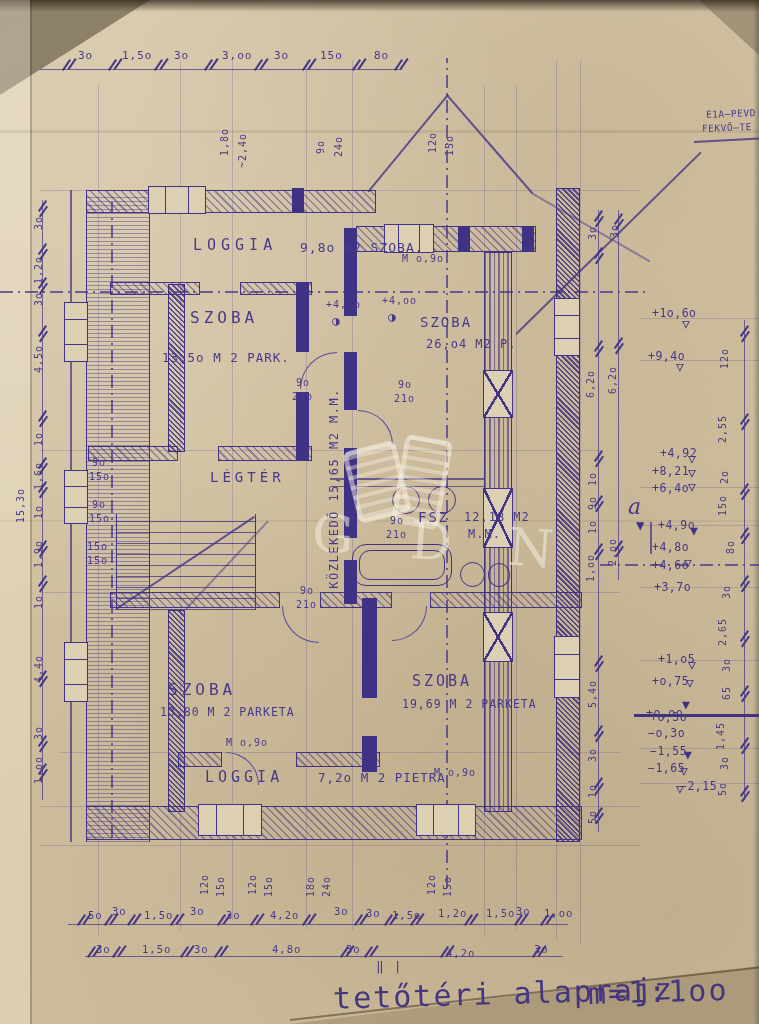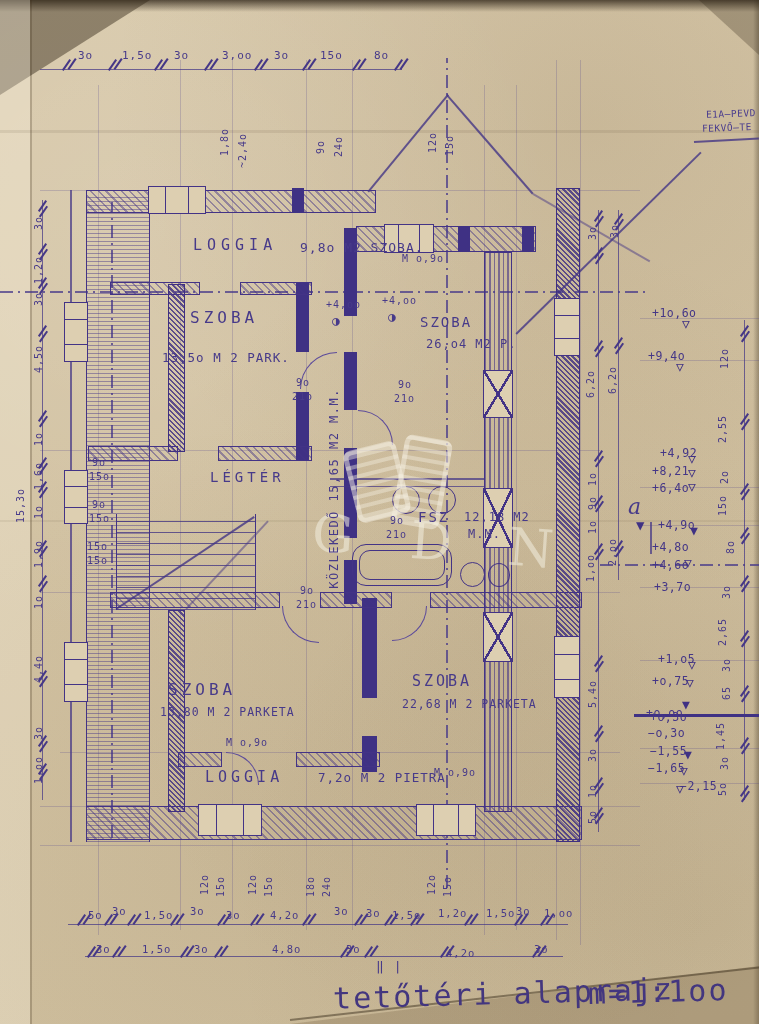--- a/index.html
+++ b/index.html
@@ -250,21 +250,21 @@
 <span class="lbl" style="left:420px;top:315px;font-size:14px;letter-spacing:2px;">SZOBA</span>
 <span class="lbl" style="left:426px;top:338px;font-size:12px;">26,o4 M2 P.</span>
 <span class="lbl vt" style="left:328px;top:388px;font-size:12px;letter-spacing:1.5px;">KÖZLEKEDŐ  15,65 M2 M.M.</span>
 <span class="lbl" style="left:210px;top:470px;font-size:14px;letter-spacing:4px;">LÉGTÉR</span>
 <span class="lbl" style="left:418px;top:510px;font-size:14px;letter-spacing:2px;">FSZ</span>
 <span class="lbl" style="left:464px;top:511px;font-size:12px;">12,18 M2</span>
 <span class="lbl" style="left:468px;top:528px;font-size:12px;">M.M.</span>
 <span class="lbl" style="left:168px;top:682px;font-size:16px;letter-spacing:4px;">SZOBA</span>
 <span class="lbl" style="left:160px;top:707px;font-size:11.5px;">13,80 M 2 PARKETA</span>
 <span class="lbl" style="left:412px;top:674px;font-size:15px;letter-spacing:3px;">SZOBA</span>
-<span class="lbl" style="left:402px;top:699px;font-size:11.5px;">22,68 M 2 PARKETA</span>
+<span class="lbl" style="left:402px;top:699px;font-size:11.5px;">19,69 M 2 PARKETA</span>
 <span class="lbl" style="left:205px;top:770px;font-size:15px;letter-spacing:4px;">LOGGIA</span>
 <span class="lbl" style="left:318px;top:772px;font-size:12.5px;">7,2o M 2 PIETRA</span>
 
 <span class="lbl" style="left:402px;top:254px;font-size:10px;">M o,9o</span>
 <span class="lbl" style="left:226px;top:738px;font-size:10px;">M o,9o</span>
 <span class="lbl" style="left:434px;top:768px;font-size:10px;">M o,9o</span>
 <span class="lbl" style="left:326px;top:300px;font-size:10px;">+4,oo</span>
 <span class="lbl" style="left:382px;top:296px;font-size:10px;">+4,oo</span>
 <span class="lbl" style="left:332px;top:314px;font-size:13px;">◑</span>
 <span class="lbl" style="left:388px;top:310px;font-size:13px;">◑</span>

